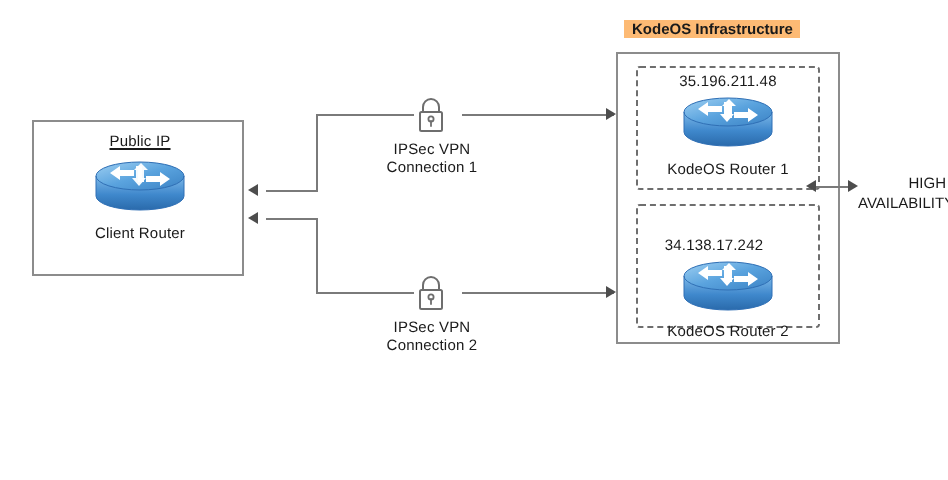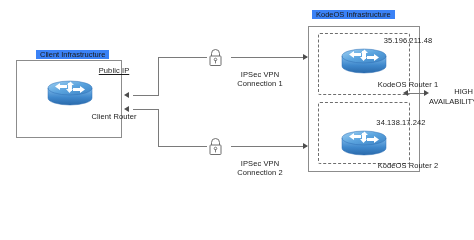--- a/index.html
+++ b/index.html
@@ -16,43 +16,43 @@
     overflow: hidden;
   }
   .label {
     position: absolute;
     color: #1a1a1a;
     font-size: 7.5px;
     line-height: 9px;
     text-align: center;
     white-space: pre-line;
     letter-spacing: 0.1px;
-    margin-left: 44px;
   }
   .box-solid {
     position: absolute;
     border: 1.2px solid #8c8c8c;
     background: #ffffff;
     box-sizing: border-box;
   }
   .box-dashed {
     position: absolute;
     border: 1.1px dashed #6e6e6e;
     background: transparent;
     box-sizing: border-box;
     border-radius: 2px;
   }
   .group-title {
     position: absolute;
-    background: #3b82f6;
+    background: #fdba74;
     padding: 0 4px;
     color: #1a1a1a;
     font-size: 7.5px;
     line-height: 9px;
     white-space: nowrap;
+    font-weight: bold;
   }
   .line-h {
     position: absolute;
     height: 0;
     border-top: 1.1px solid #7a7a7a;
   }
   .line-v {
     position: absolute;
     width: 0;
     border-left: 1.1px solid #7a7a7a;
@@ -91,21 +91,20 @@
     text-align: right;
     white-space: pre-line;
   }
 </style>
 </head>
 <body>
 
 <div id="canvas">
 
   <div class="box-solid" style="left:16px; top:60px; width:106px; height:78px;"></div>
-  <div class="group-title" style="left:36px; top:50px;">Client Infrastructure</div>
 
   <div class="label" style="left:35px; top:66px; width:70px;text-decoration:underline;">Public IP</div>
 
   <div class="router" style="left:47px; top:78px;">
     <svg viewBox="0 0 92 60" width="46" height="30" aria-hidden="true">
       <defs>
         <linearGradient id="rg1" x1="0" y1="0" x2="0" y2="1">
           <stop offset="0%" stop-color="#7db8e8"></stop>
           <stop offset="55%" stop-color="#3f88cc"></stop>
           <stop offset="100%" stop-color="#2a6aab"></stop>

